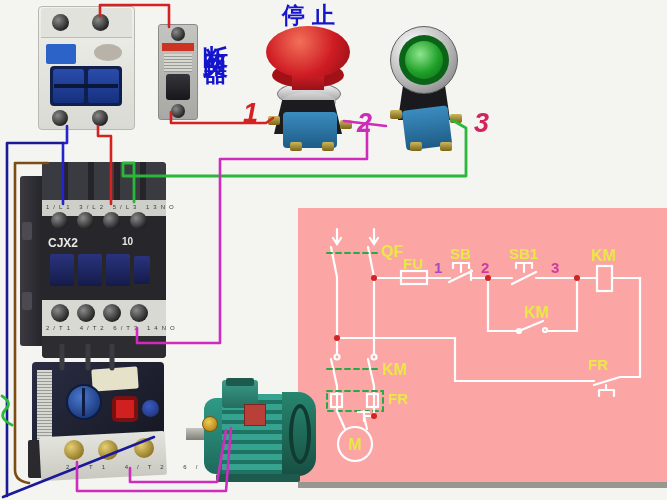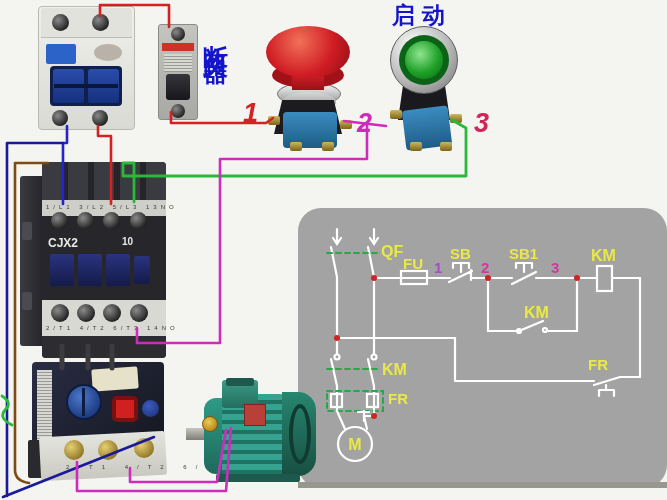--- a/index.html
+++ b/index.html
@@ -10,21 +10,21 @@
   .cnlabel{position:absolute;color:#1414cc;font-weight:bold;font-size:23px;letter-spacing:7px;
            font-family:"Liberation Sans",sans-serif;white-space:nowrap;z-index:6;}
   .v-text{writing-mode:vertical-rl;letter-spacing:8px;font-size:25px;}
   .marker{position:absolute;font-weight:bold;font-size:27px;z-index:6;font-style:italic;}
   .screw{position:absolute;border-radius:50%;background:radial-gradient(circle at 35% 35%,#8a8a8a,#1f1f1f 75%);}
   .brass{position:absolute;border-radius:50%;background:radial-gradient(circle at 35% 35%,#e6cf74,#8a7020 80%);}
   .nub{position:absolute;width:12px;height:9px;background:linear-gradient(#cdb75e,#7a6418);border-radius:2px;}
   .tinylines{background:repeating-linear-gradient(#d8d8d2 0 2px,#9a9a94 2px 3px);}
   .tlabel{position:absolute;font-size:6px;color:#3a3a3a;letter-spacing:2px;white-space:nowrap;}
   svg text{font-family:"Liberation Sans",sans-serif;font-weight:bold;}
-  .panel{position:absolute;left:298px;top:208px;width:369px;height:280px;background:#a3a3a3;z-index:1;border-radius:23px;}
+  .panel{position:absolute;left:298px;top:208px;width:369px;height:280px;background:#fca5a5;z-index:1;}
   .panel-strip{position:absolute;left:0;bottom:0;width:100%;height:6px;background:#97978f;}
   .comp{position:absolute;z-index:3;}
   #wires{position:absolute;left:0;top:0;z-index:4;pointer-events:none;}
 </style>
 </head>
 <body>
 
 <div id="stage">
 
   <div class="panel">
@@ -261,18 +261,18 @@
       <g stroke="#cf2cbe" stroke-width="2.6">
         <path d="M344,121 L386,126"></path>
         <path d="M367,124 L367,159 L220,159 L220,343 L137,343 L137,328"></path>
         <path d="M77,462 L77,491 L226,491 L231,428"></path>
         <path d="M130,468 L130,482 L217,482 L226,430"></path>
       </g>
     </g>
   </svg>
 
   <div class="cnlabel v-text" style="left:200px;top:24px;height:100px;">断路器</div>
-  <div class="cnlabel" style="left:392px;top:0px;">启动</div>
+  <div class="cnlabel" style="left:282px;top:0px;">停止</div>
   <div class="marker" style="left:243px;top:98px;color:#d42222;">1</div>
   <div class="marker" style="left:357px;top:108px;color:#cc2cb8;">2</div>
   <div class="marker" style="left:474px;top:108px;color:#d2245c;">3</div>
 
 </div>
 
 </body></html>

